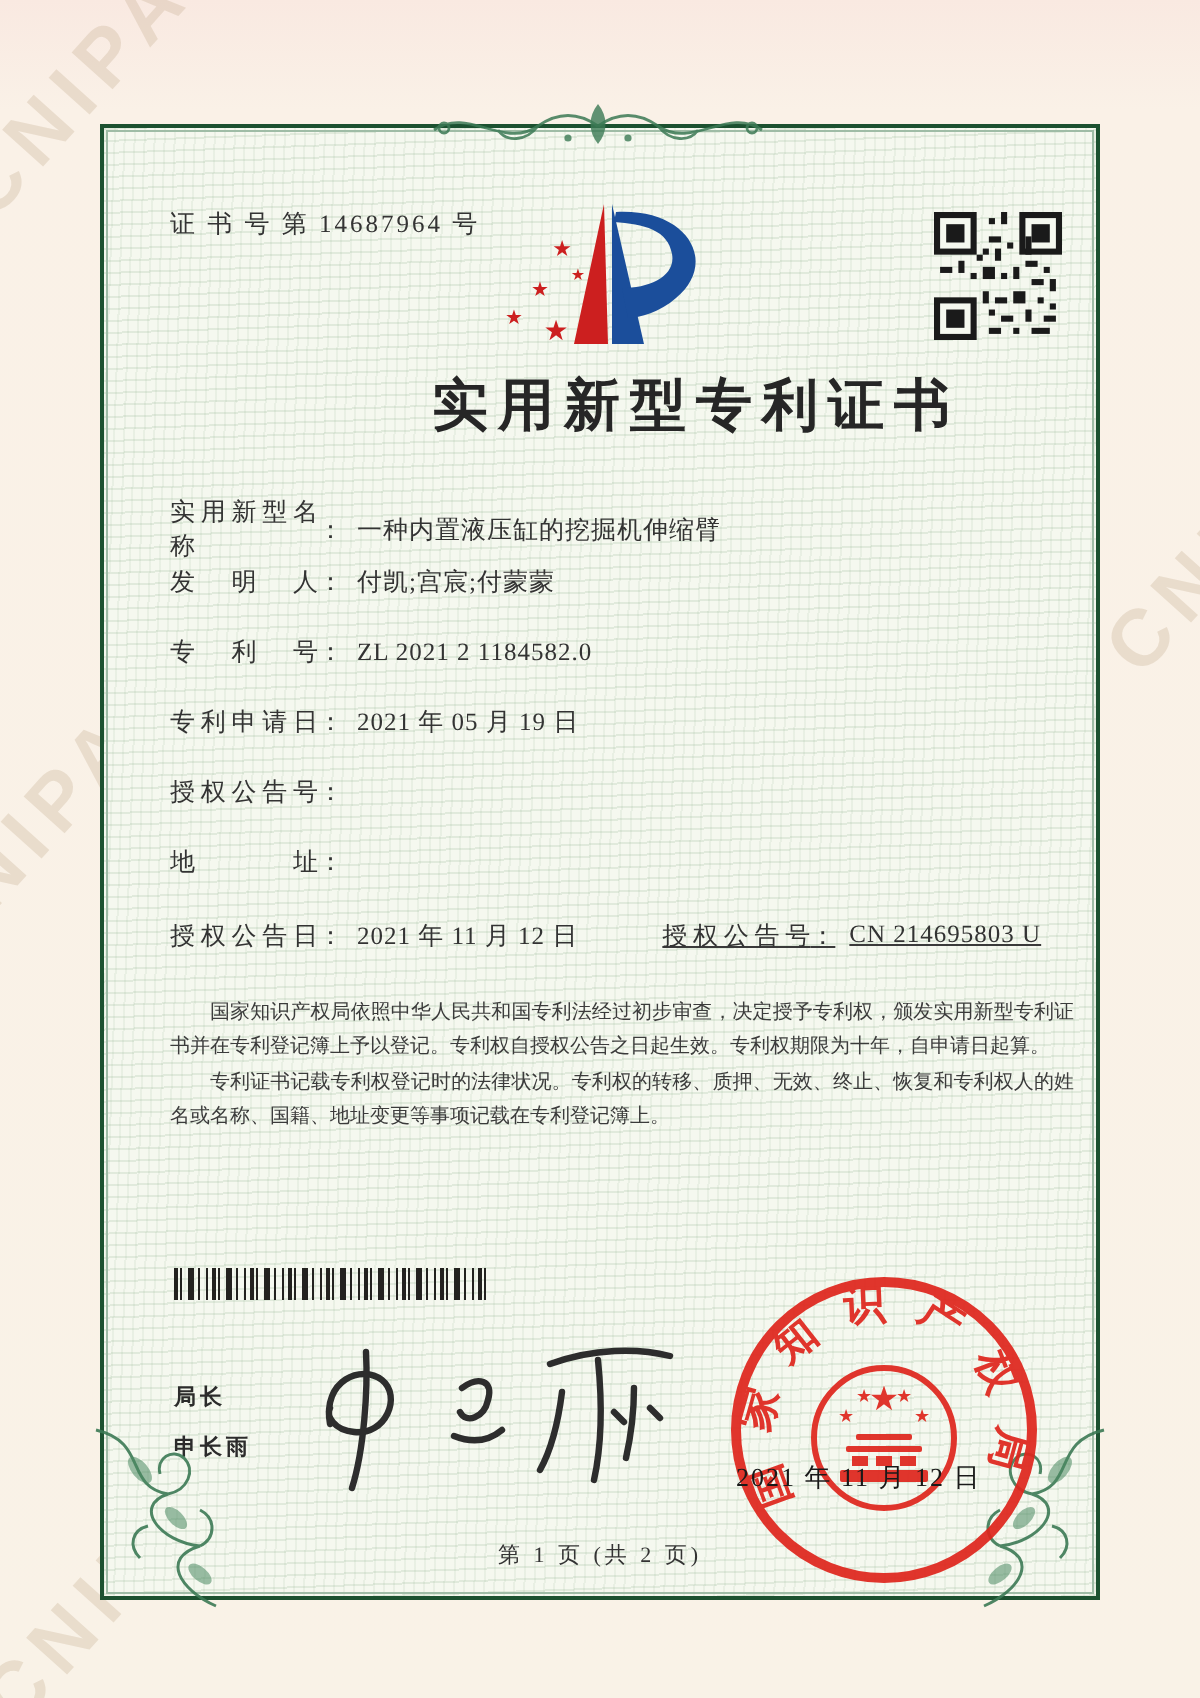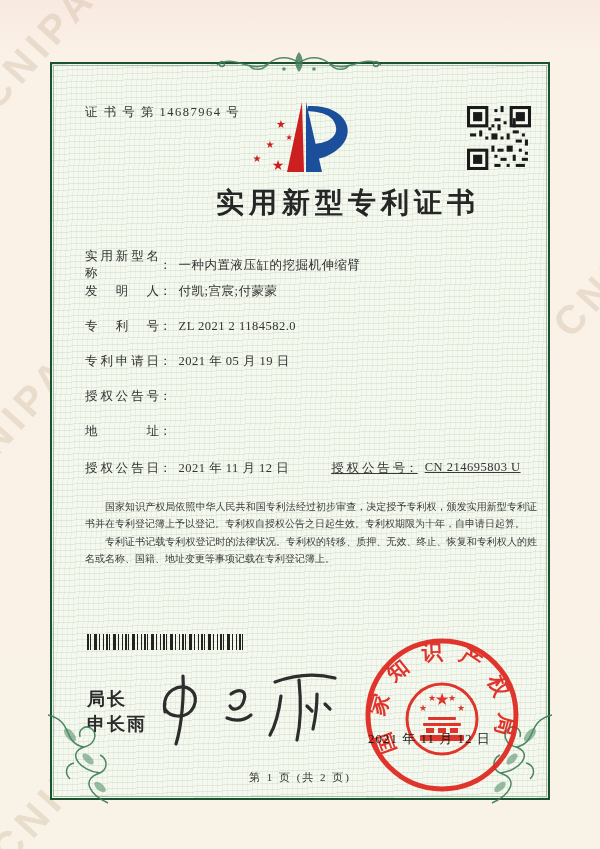--- a/index.html
+++ b/index.html
@@ -63,21 +63,21 @@
   .para{text-indent:2em;margin:0;}
   
   .barcode{
     position:absolute;left:35px;top:570px;width:156px;height:16px;
     background:
       repeating-linear-gradient(90deg,#23221f 0 2px,rgba(0,0,0,0) 2px 3px,#23221f 3px 4px,rgba(0,0,0,0) 4px 7px,#23221f 7px 10px,rgba(0,0,0,0) 10px 12px,#23221f 12px 13px,rgba(0,0,0,0) 13px 16px,#23221f 16px 17px,rgba(0,0,0,0) 17px 19px);
   }
   .officer{
     position:absolute;left:35px;top:623px;
     font-family:"Liberation Sans","DejaVu Sans",sans-serif;
-    font-size:18px;font-weight:600;color:#2b2b2b;line-height:25px;letter-spacing:2px;
+    font-size:11px;font-weight:600;color:#2b2b2b;line-height:25px;letter-spacing:2px;
   }
   .signature{position:absolute;left:95px;top:596px;width:215px;height:95px;z-index:4;}
   .seal{position:absolute;left:310px;top:571px;width:160px;height:160px;z-index:3;opacity:0.92;}
   .seal-svg{color:#df251c;}
   .seal-date{
     position:absolute;left:316px;top:666px;width:170px;z-index:5;
     font-size:13px;color:#191919;letter-spacing:1px;white-space:nowrap;
   }
   .page-foot{position:absolute;left:0;top:706px;width:100%;text-align:center;
     font-size:11px;letter-spacing:2px;color:#333;}

